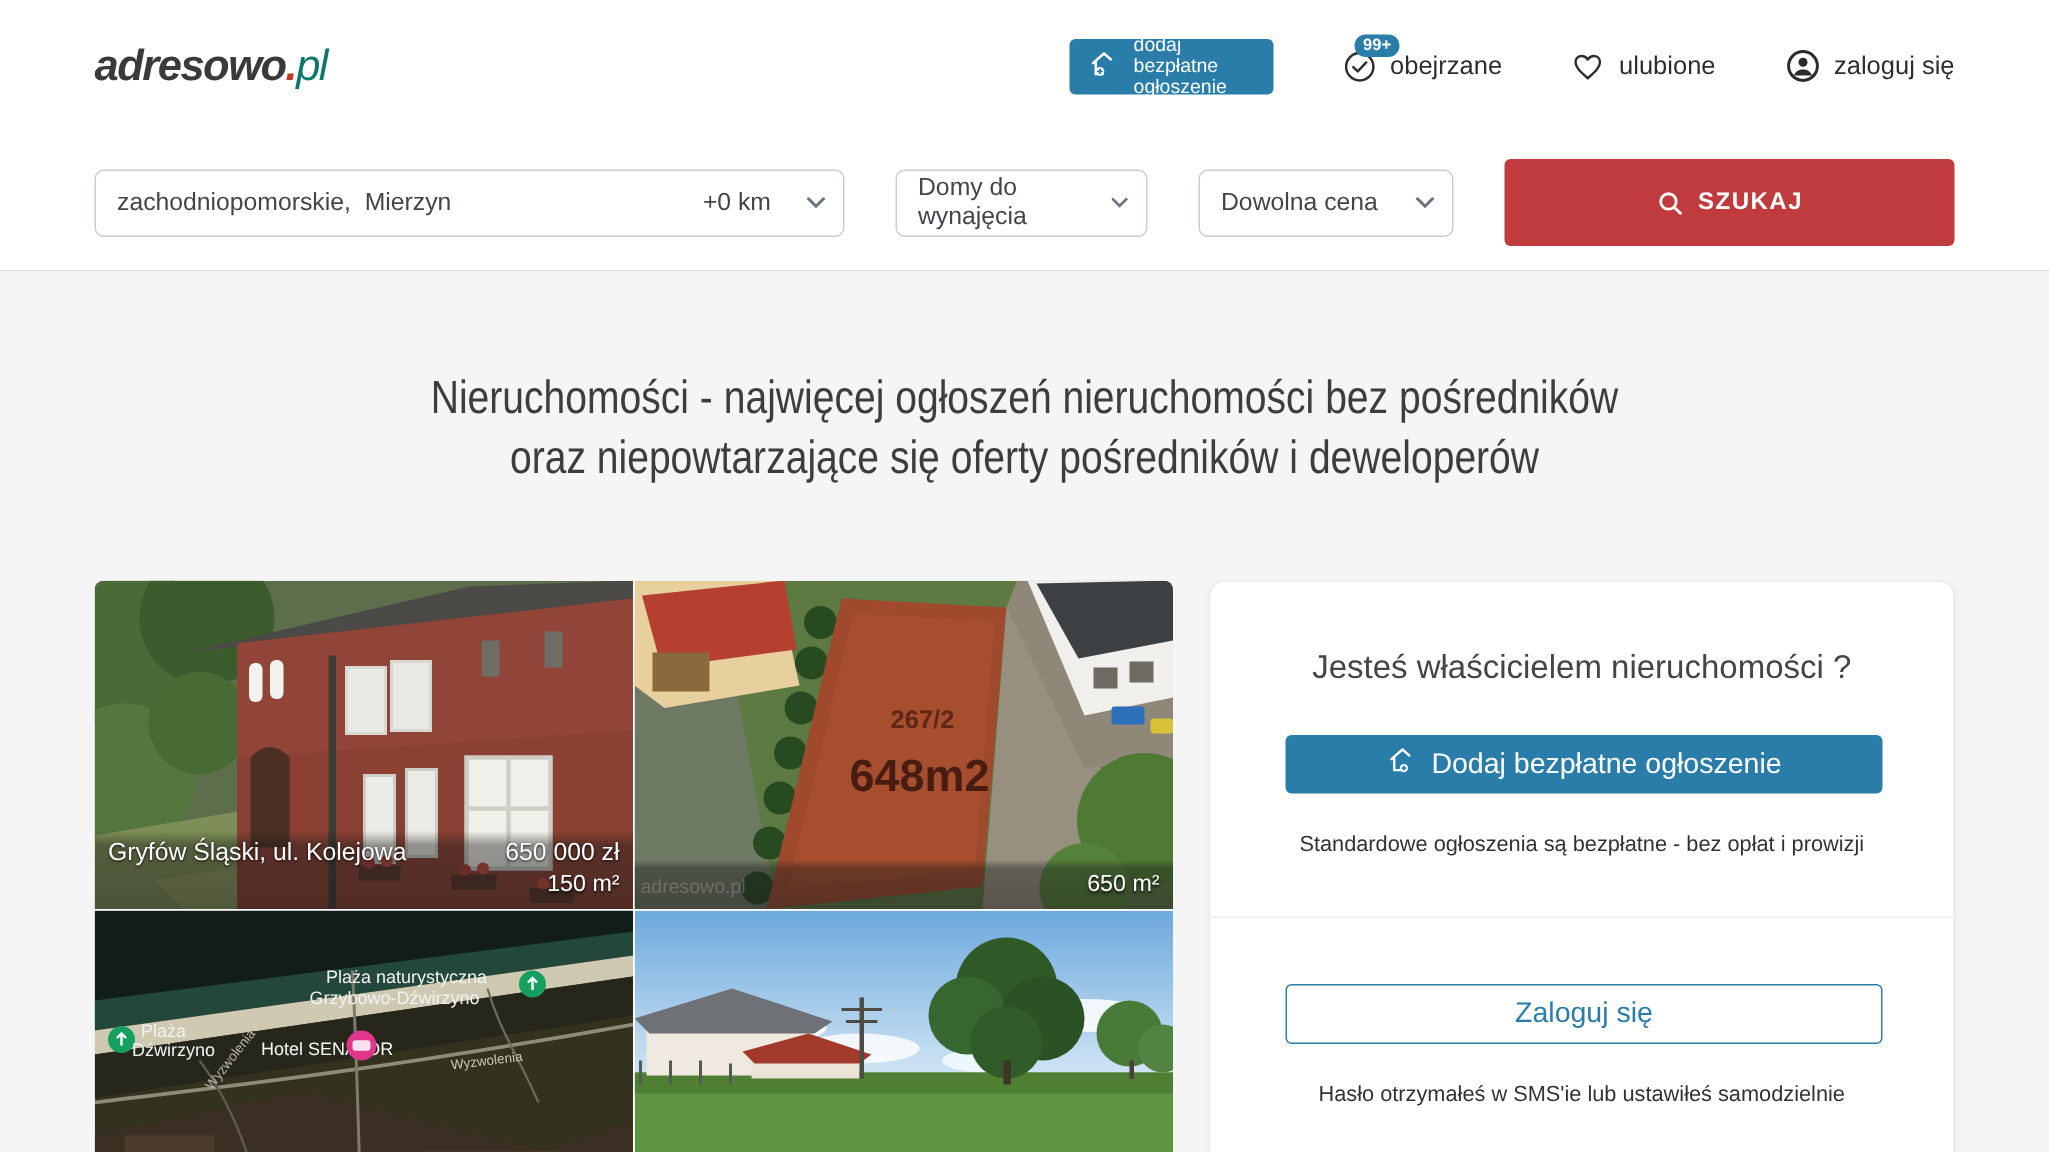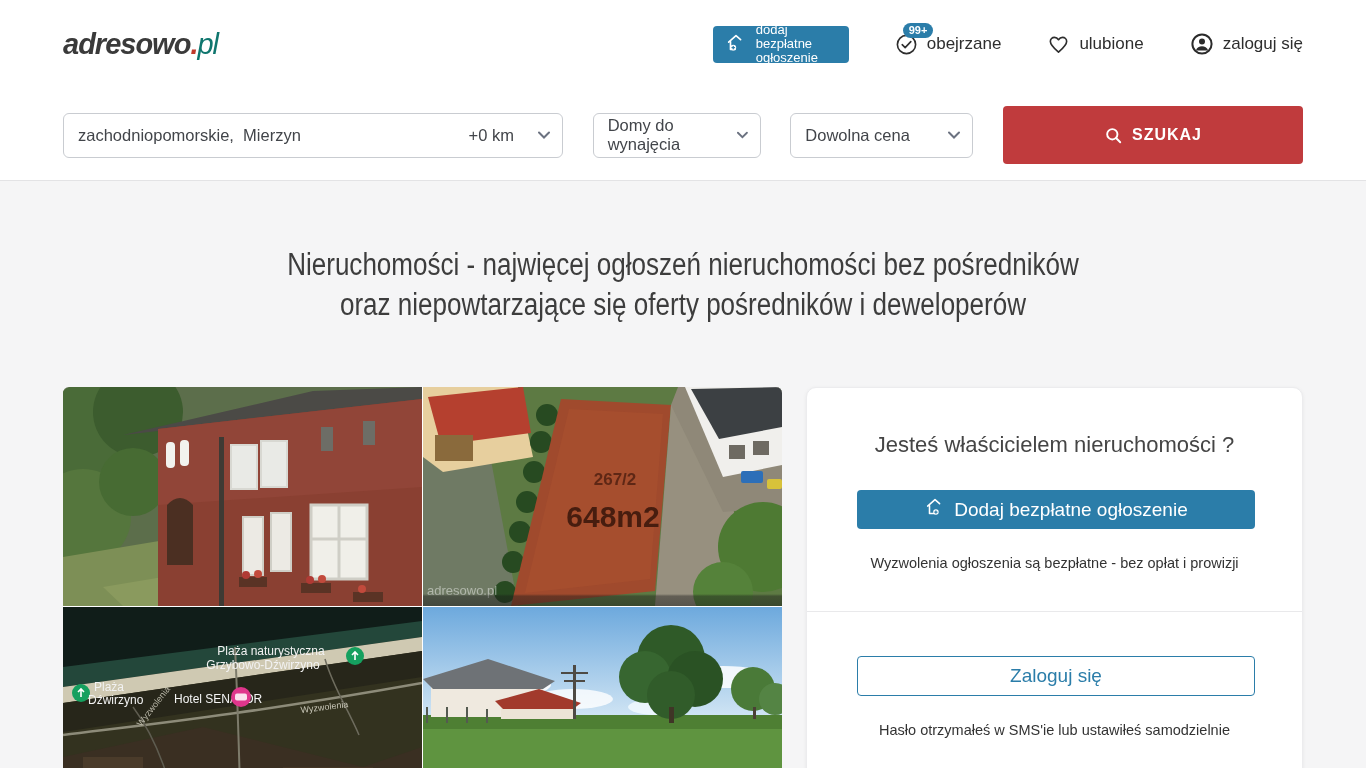--- a/index.html
+++ b/index.html
@@ -30,21 +30,21 @@
   
   .searchbar { padding:18px 0 16px; background:#fff; border-bottom:1px solid #e3e3e5; }
   .searchbar .container { display:flex; align-items:center; justify-content:space-between; }
   .field { border:1px solid #c9ccd1; border-radius:6px; height:45px; background:#fff;
     display:flex; align-items:center; font-size:16.5px; color:#42454a; cursor:pointer; }
   .field-location { width:500px; padding:0 12px 0 14px; justify-content:space-between; }
   .field-location input { border:none; outline:none; font-size:16.5px; color:#42454a;
     font-family:"Liberation Sans",sans-serif; flex:1 1 auto; background:transparent; white-space:pre; }
   .radius { display:flex; align-items:center; gap:24px; color:#42454a; }
   .field-select { padding:0 12px 0 14px; justify-content:space-between; }
-  .w-type { width:168px; } .w-price { width:183px; }
+  .w-type { width:168px; } .w-price { width:170px; }
   .chev { width:12px; height:8px; }
   .btn-search { width:300px; height:58px; background:#c03b3d; color:#fff; border:none;
     border-radius:4px; font-size:16px; font-weight:bold; letter-spacing:1px;
     display:flex; align-items:center; justify-content:center; gap:9px; cursor:pointer; }
 
   
   .page-body { background:#f5f5f6; height:600px; }
   .hero-title { padding-top:64px; text-align:center; color:#3d3d3d;
     font-size:31px; line-height:40px; font-weight:normal;
     transform:scaleX(.84); transform-origin:50% 0; }
@@ -209,20 +209,27 @@
             <line x1="248" y1="152" x2="304" y2="152" stroke="#cfcec6" stroke-width="3"></line>
             <rect x="176" y="190" width="28" height="10" fill="#5a3325"></rect>
               <circle cx="183" cy="188" r="4" fill="#b03a34"></circle>
               <circle cx="195" cy="187" r="4" fill="#c24a3c"></circle>
             <rect x="238" y="196" width="30" height="10" fill="#5a3325"></rect>
               <circle cx="247" cy="193" r="4" fill="#b03a34"></circle>
               <circle cx="259" cy="192" r="4" fill="#c24a3c"></circle>
             <rect x="290" y="205" width="30" height="10" fill="#5a3325"></rect>
               <circle cx="299" cy="202" r="4" fill="#c24a3c"></circle>
           </svg>
+          <div class="overlay">
+            <div class="row1">
+              <span>Gryfów Śląski, ul. Kolejowa</span>
+              <span>650 000 zł</span>
+            </div>
+            <div class="row2">150 m²</div>
+          </div>
         </a>
 
         <a class="card">
           <svg class="scene" viewBox="0 0 359 219" preserveAspectRatio="none">
             <rect width="359" height="219" fill="#5d7a43"></rect>
             <polygon points="0,40 60,30 95,219 0,219" fill="#6f7a64"></polygon>
             <polygon points="0,0 95,0 110,70 20,85 0,70" fill="#e7cf9e"></polygon>
             <polygon points="5,10 100,0 108,46 18,58" fill="#b5402f"></polygon>
             <rect x="12" y="48" width="38" height="26" fill="#8a6a3c"></rect>
             <g fill="#274a21">
@@ -244,20 +251,21 @@
             <polygon points="268,2 359,0 359,40 296,52" fill="#3c4043"></polygon>
             <rect x="306" y="58" width="16" height="14" fill="#6e6a62"></rect>
               <rect x="330" y="54" width="16" height="14" fill="#6e6a62"></rect>
             <rect x="318" y="84" width="22" height="12" rx="2" fill="#2d6fb8"></rect>
             <rect x="344" y="92" width="15" height="10" rx="2" fill="#d8c23a"></rect>
             <circle cx="340" cy="160" r="45" fill="#4e7a33"></circle>
               <circle cx="300" cy="205" r="30" fill="#55823a"></circle>
             <text class="sc-label" x="4" y="208" font-size="13" fill="#ffffff" opacity=".45">adresowo.pl</text>
           </svg>
           <div class="overlay">
+            <div class="row2">650 m²</div>
           </div>
         </a>
 
         <a class="card">
           <svg class="scene" viewBox="0 0 359 219" preserveAspectRatio="none">
             <rect width="359" height="219" fill="#33321f"></rect>
             <polygon points="0,0 359,0 359,30 0,80" fill="#101d19"></polygon>
             <polygon points="0,60 359,14 359,30 0,80" fill="#23473a"></polygon>
             <polygon points="0,80 359,30 359,44 0,96" fill="#cfc9b2"></polygon>
             <polygon points="0,96 359,44 359,70 0,125" fill="#27261a"></polygon>
@@ -334,21 +342,21 @@
               <svg width="22" height="22" viewBox="0 0 24 24" fill="none" stroke="#fff" stroke-width="1.7" stroke-linecap="round" stroke-linejoin="round">
                 <path d="M4 11 L12 4 L17 8.4"></path>
                   <path d="M6 10.5 V19 H11.5"></path>
                 <circle cx="13" cy="17.5" r="3" fill="#fff" stroke="none"></circle>
                 <path d="M13 16.2 V18.8 M11.7 17.5 H14.3" stroke="#2b7da9" stroke-width="1.3"></path>
               </svg>
             </span>
             <span>Dodaj bezpłatne ogłoszenie</span>
           </button>
           <div class="side-note">
-            <span>Wyzwolenia ogłoszenia są bezpłatne - </span><b>bez opłat i prowizji</b>
+            <span>Standardowe ogłoszenia są bezpłatne - </span><b>bez opłat i prowizji</b>
           </div>
         </div>
 
         <div class="side-sec">
           <button class="btn-side-login">
             <span>Zaloguj się</span>
           </button>
           <div class="side-note">Hasło otrzymałeś w SMS'ie lub ustawiłeś samodzielnie</div>
         </div>
       </div>

